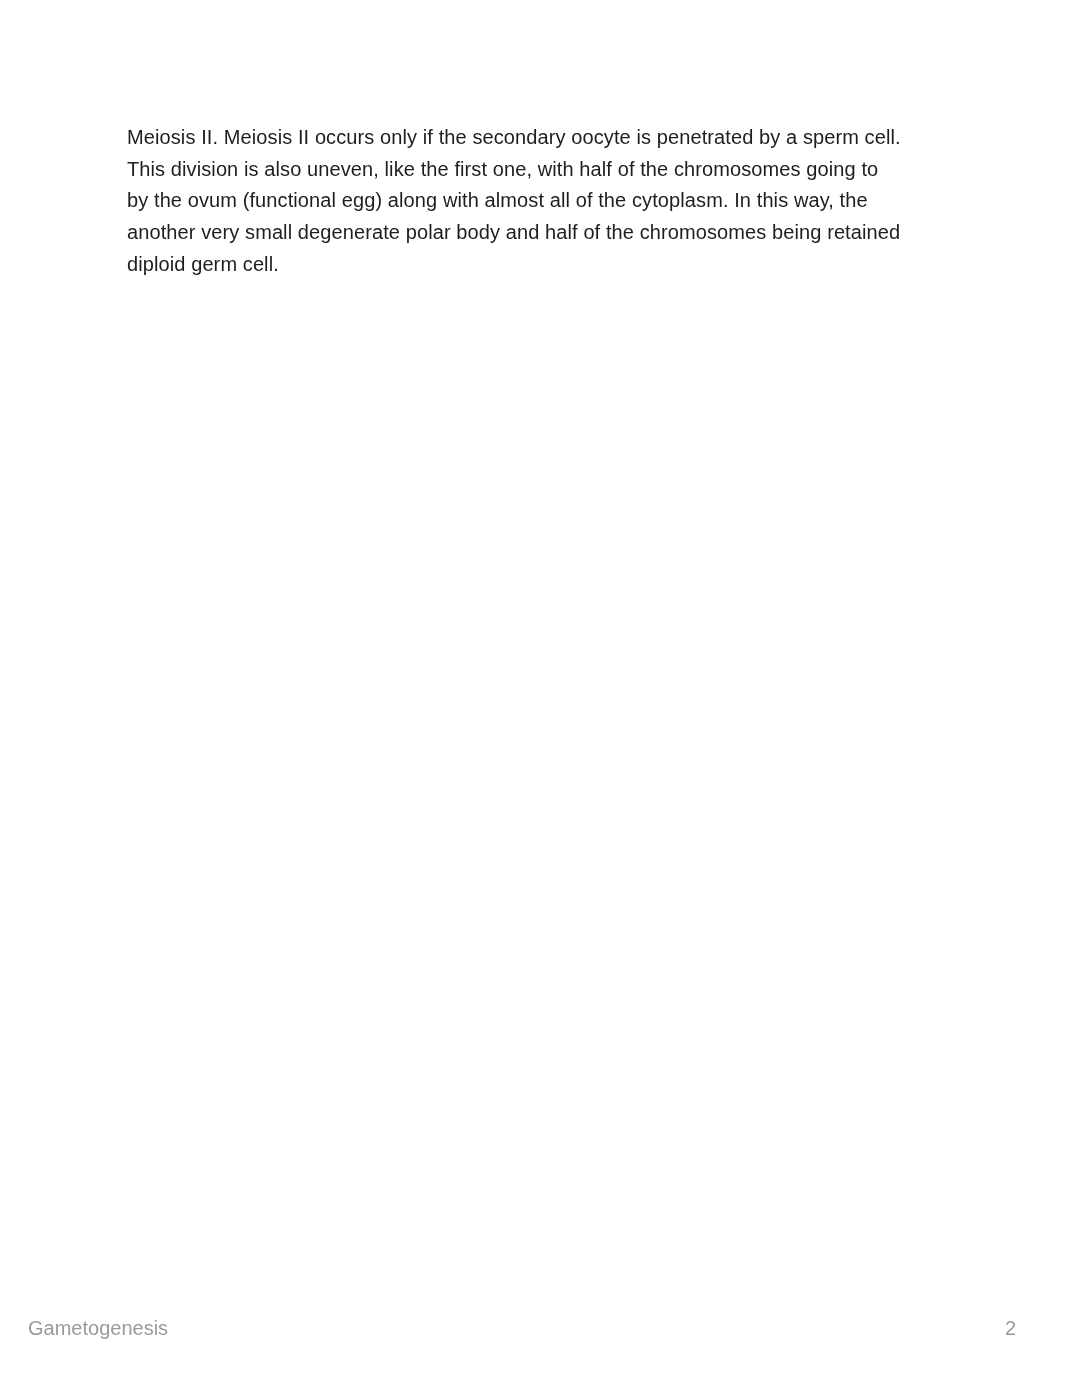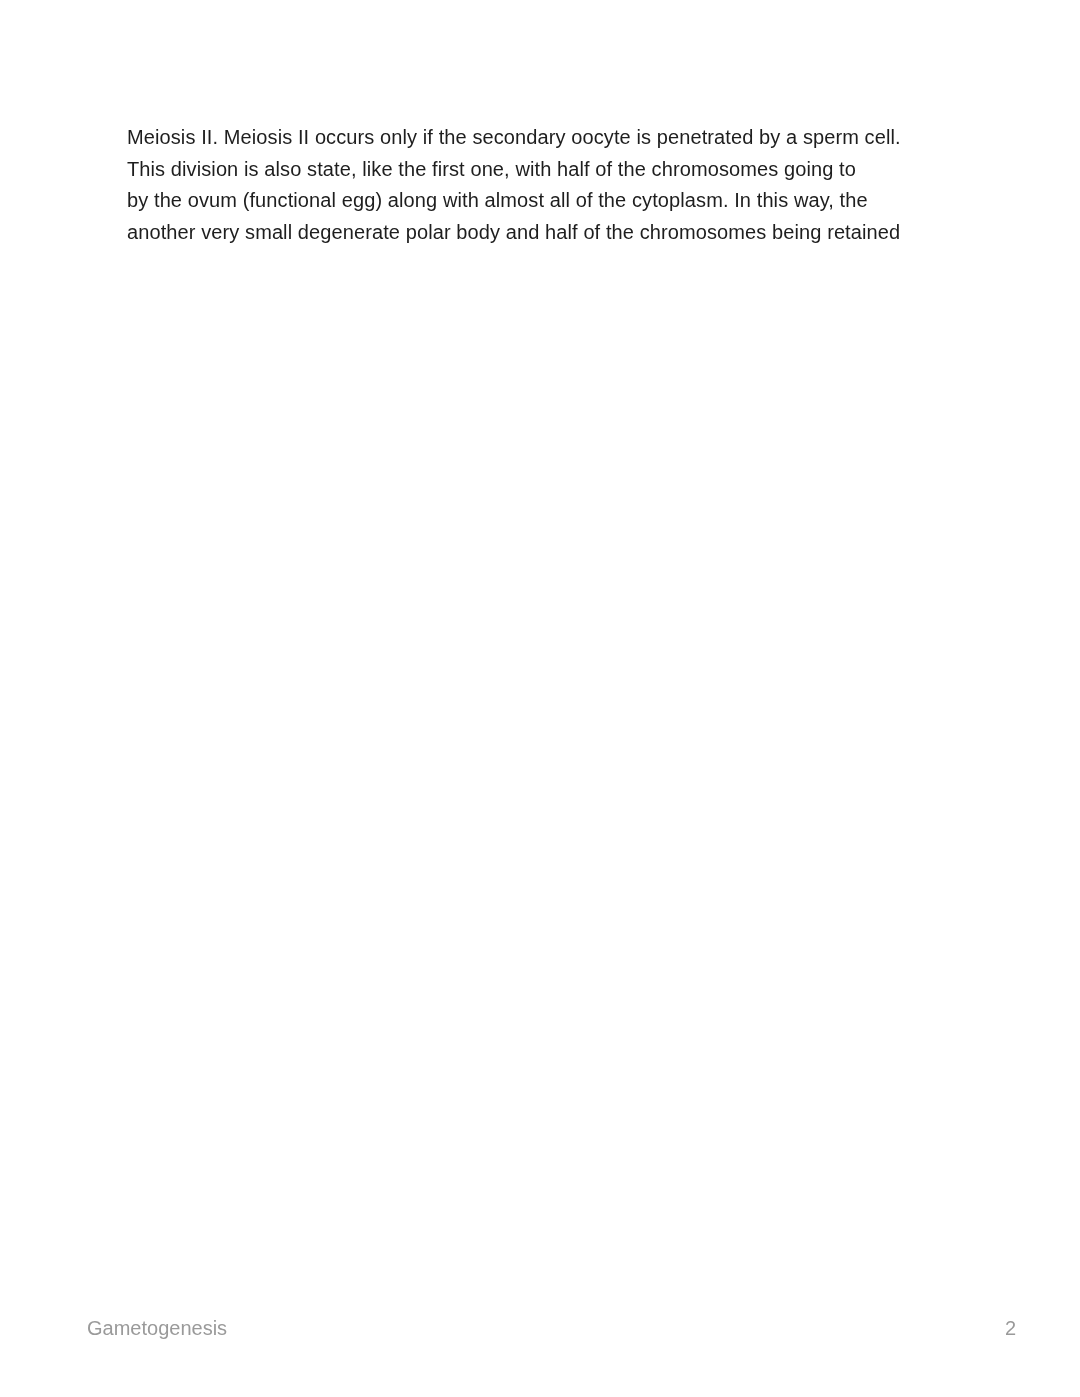--- a/index.html
+++ b/index.html
@@ -29,37 +29,38 @@
     white-space: nowrap;
   }
   .page-footer {
     position: absolute;
     left: 0;
     right: 0;
     top: 1316px;
     display: flex;
     justify-content: space-between;
     align-items: center;
-    padding: 0 64px 0 87px;
+    padding: 0 64px 0 28px;
     font-size: 20px;
     line-height: 24px;
     color: var(--footer-color, #9a9a9a);
     gap: 25px;
   }
 </style>
 </head>
 <body>
 
 <div class="page">
 
   <div class="body-text">
     <div class="line">Meiosis II. Meiosis II occurs only if the secondary oocyte is penetrated by a sperm cell.</div>
-    <div class="line">This division is also state, like the first one, with half of the chromosomes going to</div>
+    <div class="line">This division is also uneven, like the first one, with half of the chromosomes going to</div>
     <div class="line">by the ovum (functional egg) along with almost all of the cytoplasm. In this way, the</div>
     <div class="line">another very small degenerate polar body and half of the chromosomes being retained</div>
+    <div class="line">diploid germ cell.</div>
   </div>
 
   <div class="page-footer">
     <span>Gametogenesis</span>
     <span>2</span>
   </div>
 
 </div>
 
 </body></html>

